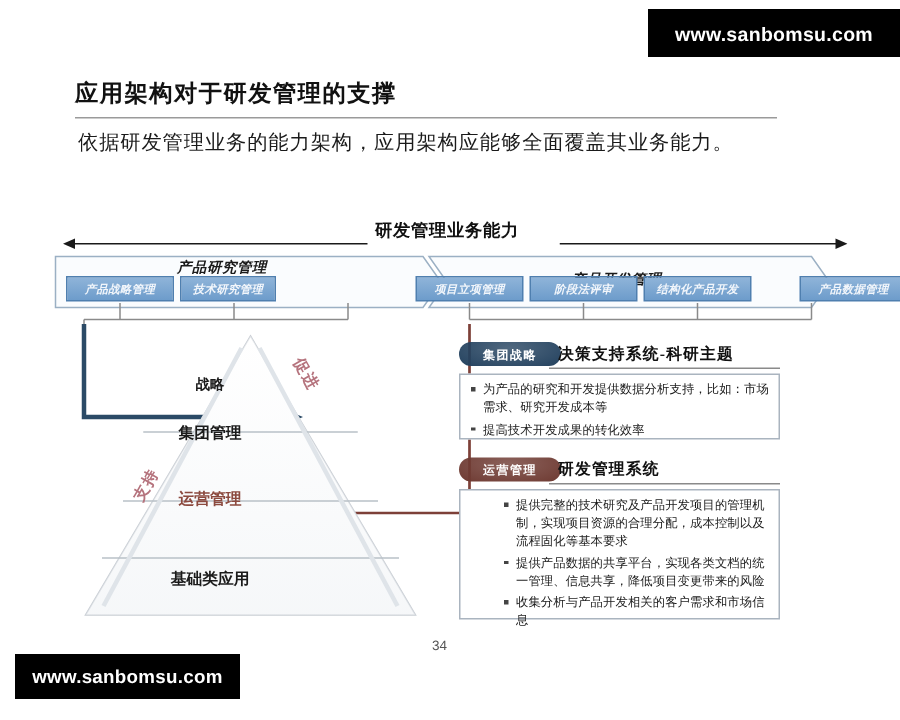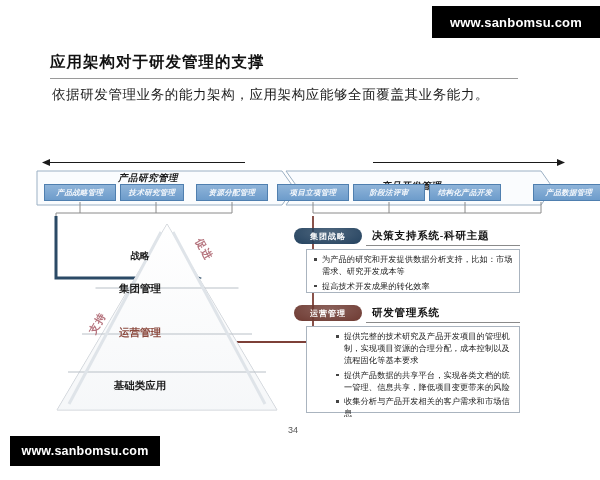--- a/index.html
+++ b/index.html
@@ -81,21 +81,21 @@
   .side-lab{
     position:absolute;font-size:10.5px;font-weight:bold;color:#b5737d;
     letter-spacing:1px;white-space:nowrap;
   }
   .side-right{left:204px;top:236px;transform:rotate(60deg);transform-origin:left top;}
   .side-left{left:86px;top:330px;transform:rotate(-60deg);transform-origin:left top;}
 
   
   .callout{position:absolute;}
   .badge{
-    position:absolute;left:0;top:0;width:68px;height:16px;border-radius:9px;
+    position:absolute;left:12px;top:0;width:68px;height:16px;border-radius:9px;
     display:flex;align-items:center;justify-content:center;
     color:#fff;font-size:8px;font-weight:bold;letter-spacing:1px;
     box-sizing:border-box;
   }
   .callout-title{
     position:absolute;left:78px;top:1px;
     font-size:10.5px;font-weight:bold;color:#111;letter-spacing:.8px;white-space:nowrap;
   }
   .underline{position:absolute;left:72px;height:1px;background:#8a8a8a;}
 
@@ -123,20 +123,21 @@
 <body>
 
 <div class="slide">
 
   <div class="wm wm-top">www.sanbomsu.com</div>
 
   <div class="title">应用架构对于研发管理的支撑</div>
   <div class="rule"></div>
   <div class="subtitle">依据研发管理业务的能力架构，应用架构应能够全面覆盖其业务能力。</div>
 
+  <div class="band-title">研发管理业务能力</div>
   <div class="band-arrow arrow-left">
     <svg width="205" height="9" viewBox="0 0 205 9">
       <line x1="6" y1="4.5" x2="203" y2="4.5" stroke="#1a1a1a" stroke-width="1"></line>
       <polygon points="0,4.5 8,1 8,8" fill="#1a1a1a"></polygon>
     </svg>
   </div>
   <div class="band-arrow arrow-right">
     <svg width="192" height="9" viewBox="0 0 192 9">
       <line x1="0" y1="4.5" x2="186" y2="4.5" stroke="#1a1a1a" stroke-width="1"></line>
       <polygon points="192,4.5 184,1 184,8" fill="#1a1a1a"></polygon>
@@ -147,21 +148,20 @@
     <svg width="528" height="36" viewBox="0 0 528 36">
       <path d="M1,1 L246,1 L258,18 L246,35 L1,35 Z" fill="#fafcfe" stroke="#9bb0c4" stroke-width="1"></path>
       <path d="M250,1 L505,1 L517,18 L505,35 L250,35 L262,18 Z" fill="#fafcfe" stroke="#9bb0c4" stroke-width="1"></path>
     </svg>
   </div>
   <div class="band-label l1">产品研究管理</div>
   <div class="band-label l2">产品开发管理</div>
 
   <div class="cap-box" style="left: 44px; width: 72px;">产品战略管理</div>
   <div class="cap-box" style="left: 120px; width: 64px;">技术研究管理</div>
-  <div class="cap-box" style="left: 196px; width: 72px;">资源分配管理</div>
   <div class="cap-box" style="left: 277px; width: 72px;">项目立项管理</div>
   <div class="cap-box" style="left: 353px; width: 72px;">阶段法评审</div>
   <div class="cap-box" style="left: 429px; width: 72px;">结构化产品开发</div>
   <div class="cap-box" style="left: 533px; width: 72px;">产品数据管理</div>
 
   <svg class="wires" viewBox="0 0 600 480">
 
     <g stroke="#8a8a8a" stroke-width="1">
       <line x1="80" y1="202" x2="80" y2="213"></line>
       <line x1="156" y1="202" x2="156" y2="213"></line>

